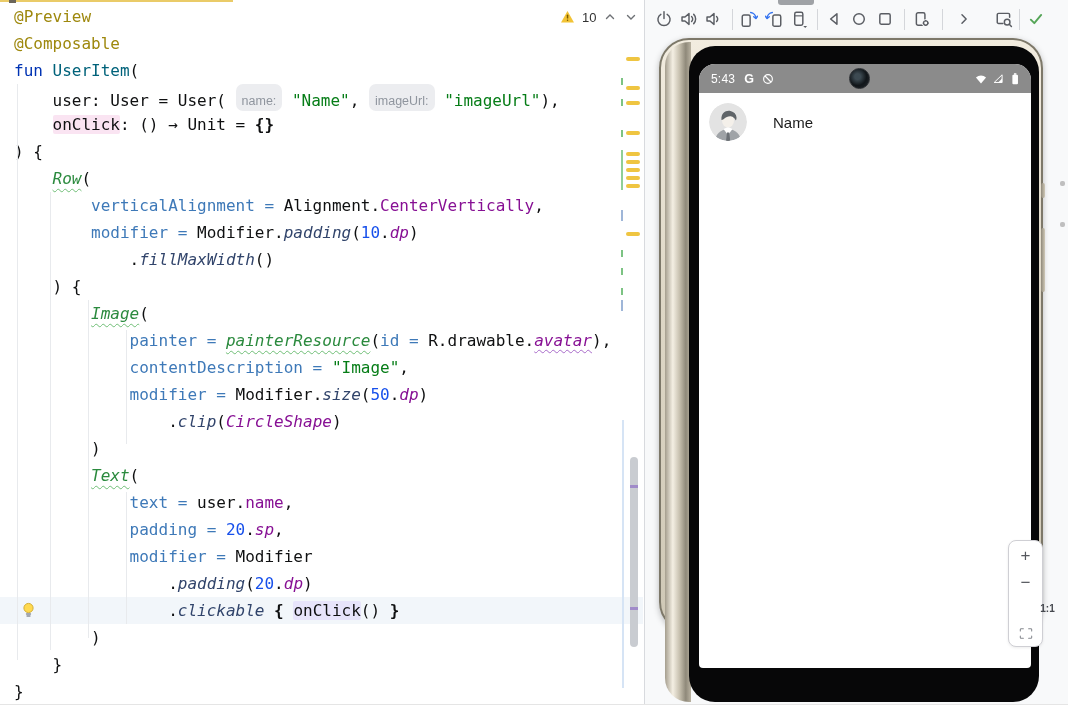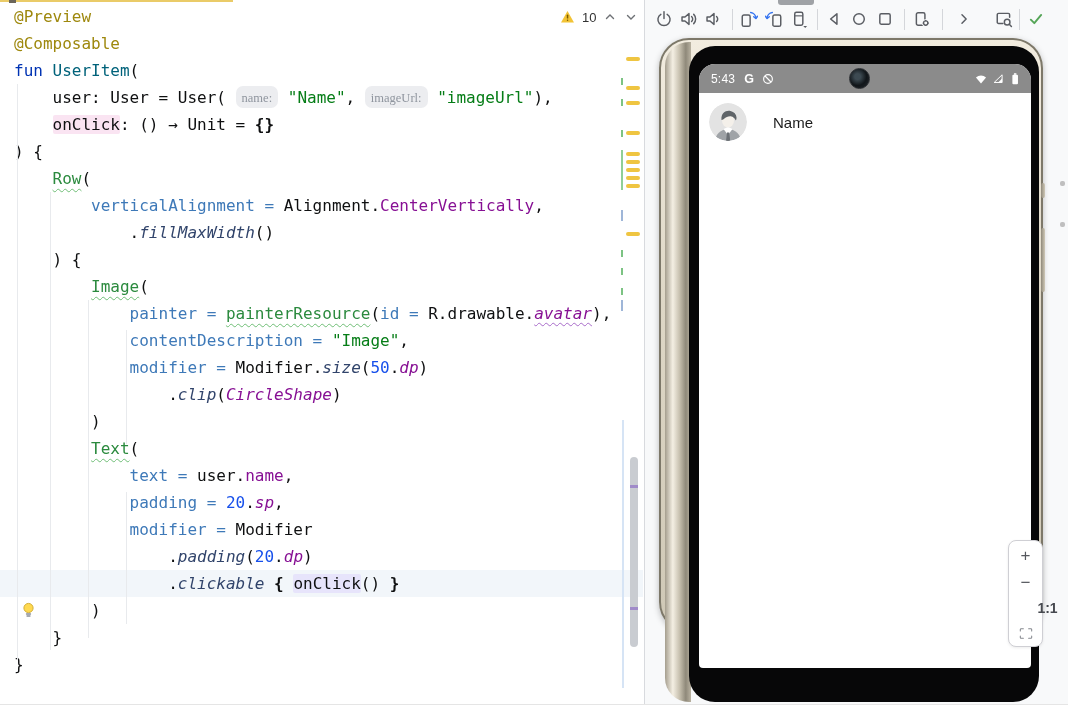--- a/index.html
+++ b/index.html
@@ -9,33 +9,33 @@
   .editor{position:absolute;left:0;top:0;width:643px;height:705px;background:#fff;overflow:hidden;}
   .top-remnant{position:absolute;left:0;top:0;width:233px;height:2px;background:#eacb68;}
   .top-remnant-mark{position:absolute;left:9px;top:0;width:7px;height:3px;background:#6b655a;}
   #code-lines{position:absolute;left:0;top:3px;width:643px;
     font-family:"DejaVu Sans Mono",monospace;font-size:16px;color:#0f1011;}
   .cl{height:27px;line-height:27px;white-space:pre;padding-left:14px;position:relative;}
   .cl.caret-row{background:#f2f6fa;}
   .sp-a{color:#9e880d;}
   .sp-k{color:#0033b3;}
   .sp-f{color:#00627a;}
-  .sp-c{color:#2b8a3e;text-decoration:underline wavy #6fbe76 1px;text-underline-offset:4px;}
+  .sp-c{color:#2b8a3e;text-decoration:underline wavy #6fbe76 1px;text-underline-offset:4px;font-style:italic;}
   .sp-s{color:#067d17;}
   .sp-n{color:#1750eb;}
   .sp-g{color:#3e79b8;}
   .sp-r{color:#871094;}
   .sp-i{color:#871094;font-style:italic;}
   .sp-v{color:#871094;font-style:italic;text-decoration:underline wavy #a86bc9 1px;text-underline-offset:3px;}
   .sp-e{color:#31446b;font-style:italic;}
   .sp-b{font-weight:700;}
   .sp-x{background:#fae4f2;border-radius:2px;}
   .sp-u{background:#e7e4fb;border-radius:2px;}
-  .sp-h{display:inline-block;font-family:Liberation Serif, serif;font-size:12.5px;
-        color:#8f959e;background:#ecedf0;border-radius:7px;padding:4px 6px 2px;line-height:16px;
+  .sp-h{display:inline-block;font-family:Liberation Sans, sans-serif;font-size:12.5px;
+        color:#8f959e;background:#ecedf0;border-radius:7px;padding:9px 6px 2px;line-height:16px;
         vertical-align:1px;}
   .indent-guide{position:absolute;width:1px;background:#e8eaed;}
   
   .inspections{position:absolute;left:560px;top:6px;height:22px;display:flex;align-items:center;gap:7px;
                color:#333;font-size:13px;}
   .insp-chevron{color:#6e7175;}
   
   .stripe{position:absolute;left:618px;top:0;width:25px;height:705px;}
   .mark-warn{position:absolute;left:8px;width:14px;height:4px;border-radius:2px;background:#efc541;}
   .mark-green{position:absolute;left:3px;width:2px;height:7px;background:#7cc383;}
@@ -71,41 +71,42 @@
   .user-row{position:absolute;left:0;top:29px;width:332px;height:58px;display:flex;align-items:center;cursor:pointer;}
   .avatar{width:38px;height:38px;border-radius:50%;margin-left:10px;}
   .user-name{font-size:15px;color:#1b1b1b;margin-left:26px;}
   .btn-side{position:absolute;background:linear-gradient(90deg,#8f897a,#cfc8b6);border-radius:2px;}
   
   .zoom-ctrl{position:absolute;left:363px;top:540px;width:35px;height:107px;background:#fff;
              border:1px solid #cfcfd4;border-radius:8px;box-shadow:0 1px 3px rgba(0,0,0,.08);
              display:flex;flex-direction:column;align-items:center;justify-content:space-between;
              padding:6px 0;box-sizing:border-box;}
   .zc-item{color:#55585e;font-size:17px;line-height:17px;cursor:pointer;text-align:center;}
-  .zc-ratio{font-size:14px;font-weight:700;color:#46494f;margin-left:44px;}
+  .zc-ratio{font-size:10px;font-weight:700;color:#46494f;margin-left:44px;}
   .edge-dot{position:absolute;width:5px;height:5px;border-radius:2px;background:#bfbfbf;}
   .bottom-line{position:absolute;left:0;top:704px;width:1068px;height:1px;background:#e5e5e5;}
 </style>
 </head>
 <body>
 
 <div class="stage">
 
   <div class="editor">
     <div class="top-remnant"></div>
     <div class="top-remnant-mark"></div>
     <div id="code-lines">
         <div class="cl"><span class="sp-a">@Preview</span></div>
         <div class="cl"><span class="sp-a">@Composable</span></div>
         <div class="cl"><span class="sp-k">fun </span><span class="sp-f">UserItem</span><span class="sp-p">(</span></div>
         <div class="cl"><span class="sp-p">    user: User = User( </span><span class="sp-h">name:</span><span class="sp-p"> </span><span class="sp-s">"Name"</span><span class="sp-p">, </span><span class="sp-h">imageUrl:</span><span class="sp-p"> </span><span class="sp-s">"imageUrl"</span><span class="sp-p">),</span></div>
         <div class="cl"><span class="sp-p">    </span><span class="sp-x">onClick</span><span class="sp-p">: () → Unit = </span><span class="sp-b">{}</span></div>
         <div class="cl"><span class="sp-p">) {</span></div>
         <div class="cl"><span class="sp-p">    </span><span class="sp-c">Row</span><span class="sp-p">(</span></div>
         <div class="cl"><span class="sp-p">        </span><span class="sp-g">verticalAlignment = </span><span class="sp-p">Alignment.</span><span class="sp-r">CenterVertically</span><span class="sp-p">,</span></div>
+        <div class="cl"><span class="sp-p">        </span><span class="sp-g">modifier = </span><span class="sp-p">Modifier.</span><span class="sp-e">padding</span><span class="sp-p">(</span><span class="sp-n">10</span><span class="sp-p">.</span><span class="sp-i">dp</span><span class="sp-p">)</span></div>
         <div class="cl"><span class="sp-p">            .</span><span class="sp-e">fillMaxWidth</span><span class="sp-p">()</span></div>
         <div class="cl"><span class="sp-p">    ) {</span></div>
         <div class="cl"><span class="sp-p">        </span><span class="sp-c">Image</span><span class="sp-p">(</span></div>
         <div class="cl"><span class="sp-p">            </span><span class="sp-g">painter = </span><span class="sp-c">painterResource</span><span class="sp-p">(</span><span class="sp-g">id = </span><span class="sp-p">R.drawable.</span><span class="sp-v">avatar</span><span class="sp-p">),</span></div>
         <div class="cl"><span class="sp-p">            </span><span class="sp-g">contentDescription = </span><span class="sp-s">"Image"</span><span class="sp-p">,</span></div>
         <div class="cl"><span class="sp-p">            </span><span class="sp-g">modifier = </span><span class="sp-p">Modifier.</span><span class="sp-e">size</span><span class="sp-p">(</span><span class="sp-n">50</span><span class="sp-p">.</span><span class="sp-i">dp</span><span class="sp-p">)</span></div>
         <div class="cl"><span class="sp-p">                .</span><span class="sp-e">clip</span><span class="sp-p">(</span><span class="sp-i">CircleShape</span><span class="sp-p">)</span></div>
         <div class="cl"><span class="sp-p">        )</span></div>
         <div class="cl"><span class="sp-p">        </span><span class="sp-c">Text</span><span class="sp-p">(</span></div>
         <div class="cl"><span class="sp-p">            </span><span class="sp-g">text = </span><span class="sp-p">user.</span><span class="sp-r">name</span><span class="sp-p">,</span></div>

